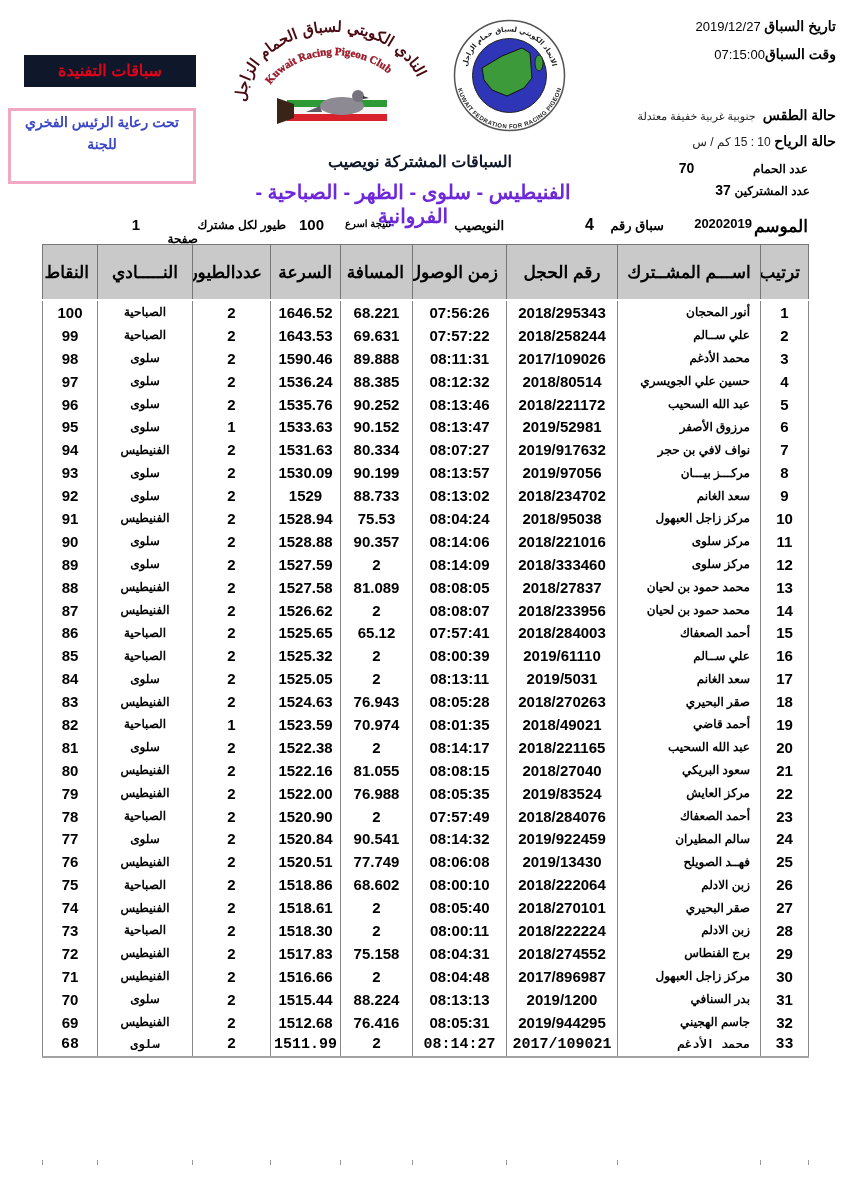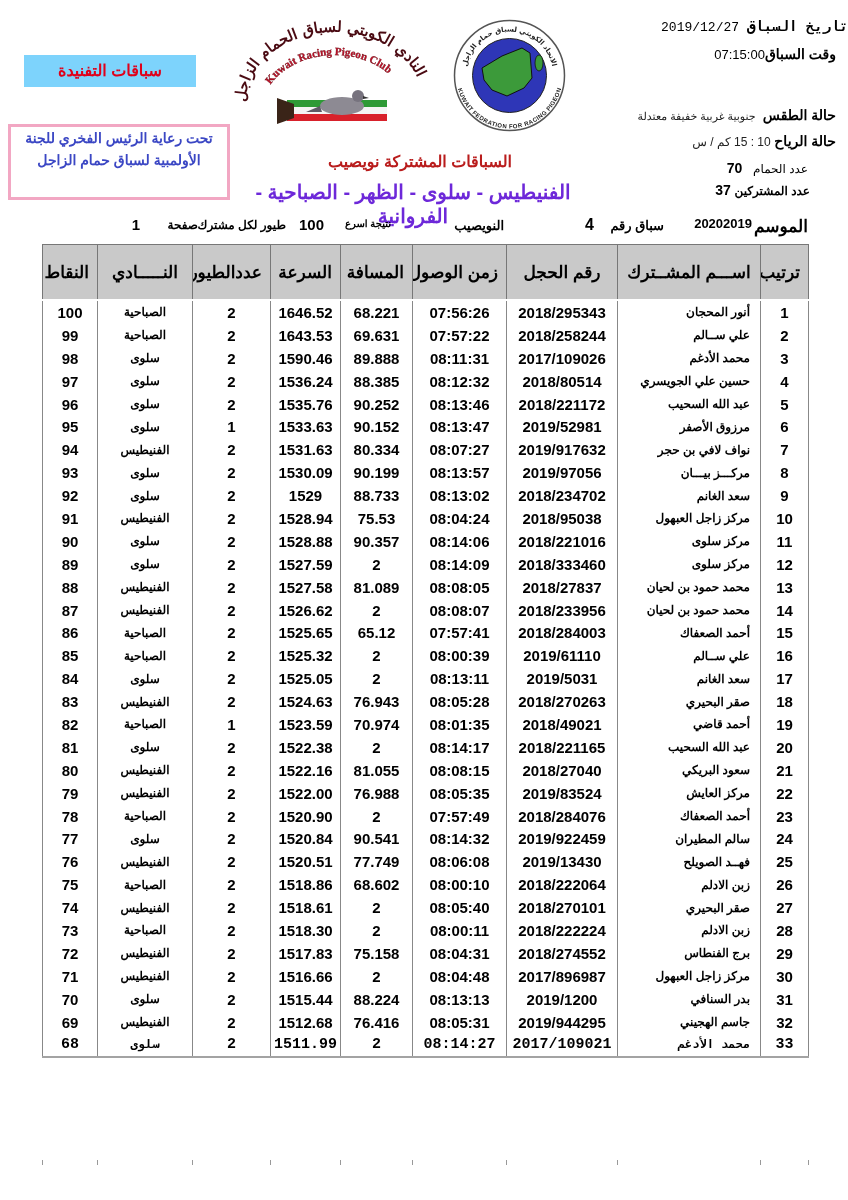--- a/index.html
+++ b/index.html
@@ -4,73 +4,72 @@
 <style>
   html, body { margin:0; padding:0; background:#ffffff; }
   body { width:848px; height:1200px; position:relative; overflow:hidden; font-family:"Liberation Sans", sans-serif; color:#000; }
   .abs { position:absolute; }
   
   .info { position:absolute; direction:rtl; text-align:right; white-space:nowrap; font-size:13px; }
   .info b { font-weight:bold; font-size:14px; }
   .info .v { font-size:13px; }
   .info .small { font-size:11px; color:#222; }
   
-  .yellow-title { left:24px; top:55px; width:172px; height:32px; background:#7dd3fc; direction:rtl; text-align:center; line-height:32px; font-weight:bold; font-size:16px; color:#e0001a; }
-  .patron { left:8px; top:124px; width:222px; height:76px; border:3px solid #f2a7c3; direction:rtl; text-align:center; box-sizing:border-box; }
+  .yellow-title { left:24px; top:55px; width:172px; height:32px; background:#0f172a; direction:rtl; text-align:center; line-height:32px; font-weight:bold; font-size:16px; color:#e0001a; }
+  .patron { left:8px; top:108px; width:188px; height:76px; border:3px solid #f2a7c3; direction:rtl; text-align:center; box-sizing:border-box; }
   .patron div { font-weight:bold; font-size:14px; line-height:22px; }
   .patron .blue { color:#3b47c4; }
   .patron .red { color:#e0001a; }
-  .sub-red { left:290px; top:152px; width:260px; direction:rtl; text-align:center; color:#b91c1c; font-size:16px; font-weight:bold; }
+  .sub-red { left:290px; top:152px; width:260px; direction:rtl; text-align:center; color:#0f172a; font-size:16px; font-weight:bold; }
   .sub-black { left:228px; top:180px; width:370px; direction:rtl; text-align:center; color:#6d28d9; font-size:20px; font-weight:bold; }
   .meta-line { left:42px; top:216px; width:766px; height:22px; direction:rtl; font-weight:bold; white-space:nowrap; }
   .meta-line span { position:absolute; top:0; }
   
   table.results { position:absolute; left:42px; top:244px; width:766px; border-collapse:collapse; direction:rtl; table-layout:fixed; }
   table.results th { background:#c9c9c9; font-weight:bold; font-size:17px; height:38px; border:1px solid #777; border-bottom:2px solid #fff; padding:8px; white-space:nowrap; overflow:hidden; }
   table.results td { height:22.9px; padding:0; border-left:1px solid #888; border-right:1px solid #888; font-weight:bold; font-size:14px; text-align:center; white-space:nowrap; overflow:hidden; }
   table.results tbody tr:last-child td { border-bottom:2px solid #a3a3a3;font-family:Liberation Mono, monospace; }
   table.results td.name { text-align:right; padding-right:10px; font-size:12px; }
   table.results td.club { font-size:12px;margin-top:20px; }
   table.results td.rank { font-size:15px; }
   table.results td.num { font-size:15px; }
   table.results td.dist { font-size:15px; }
   .tick { position:absolute; top:1160px; width:1px; height:5px; background:#999; }
 </style>
 </head>
 <body>
 
-<div class="info" style="right:0; top:18px;font-family:Liberation Mono, monospace;">
+<div class="info" style="right:12px; top:18px;">
   <b>تاريخ السباق</b>
   <span class="v">2019/12/27</span>
 </div>
 <div class="info" style="right:12px; top:46px;">
   <b>وقت السباق</b><span class="v">07:15:00</span>
 </div>
 <div class="info" style="right:12px; top:107px;">
   <b>حالة الطقس</b>&nbsp;
   <span class="small">جنوبية غربية خفيفة معتدلة</span>
 </div>
 <div class="info" style="right:12px; top:133px;">
   <b>حالة الرياح</b>
   <span class="small" style="font-size:12px;">10 : 15 كم / س</span>
 </div>
 <div class="info" style="right:40px; top:160px;">
-  <span style="font-weight:normal;font-size:12px;">عدد الحمام</span>&nbsp;&nbsp;
+  <span style="font-weight:bold;font-size:12px;margin-left:48px;">عدد الحمام</span>&nbsp;&nbsp;
   <b>70</b>
 </div>
 <div class="info" style="right:38px; top:182px;">
   <span style="font-weight:bold;font-size:12px;">عدد المشتركين</span>
   <b>37</b>
 </div>
 
 <div class="abs yellow-title">سباقات التفنيدة</div>
 
 <div class="abs patron">
   <div class="blue">تحت رعاية الرئيس الفخري للجنة</div>
-  <div class="blue">الأولمبية لسباق حمام الزاجل</div>
 </div>
 
 <div class="abs" style="left:232px; top:20px; width:200px; height:120px;">
   <svg width="200" height="120" viewBox="0 0 200 120">
     <defs>
       <path id="arcTop" d="M15,95 A88,70 0 0 1 190,70"></path>
       <path id="arcMid" d="M30,100 A70,55 0 0 1 175,85"></path>
     </defs>
     <text font-size="15" font-weight="bold" fill="#4a0a12" font-family="DejaVu Serif, serif">
       <textPath href="#arcTop" startOffset="50%" text-anchor="middle">النادي الكويتي لسباق الحمام الزاجل</textPath>
@@ -117,21 +116,21 @@
 
 <div class="abs meta-line">
   <span style="right:0; font-size:17px;">الموسم</span>
   <span style="right:56px; font-size:13px;">20202019</span>
   <span style="right:144px; font-size:13px; top:2px;">سباق رقم</span>
   <span style="right:214px; font-size:16px;">4</span>
   <span style="right:304px; font-size:13px; top:2px;">النويصيب</span>
   <span style="right:417px; font-size:10px; top:2px;">نتيجة اسرع</span>
   <span style="right:484px; font-size:15px;">100</span>
   <span style="right:522px; font-size:12px; top:2px;">طيور لكل مشترك</span>
-  <span style="right:610px; font-size:12px; top:2px;">صفحة</span>
+  <span style="right:610px; font-size:12px; top:16px;">صفحة</span>
   <span style="right:668px; font-size:15px;">1</span>
 </div>
 
 <table class="results">
   <colgroup>
     <col style="width:48px">
     <col style="width:143px">
     <col style="width:111px">
     <col style="width:94px">
     <col style="width:72px">

